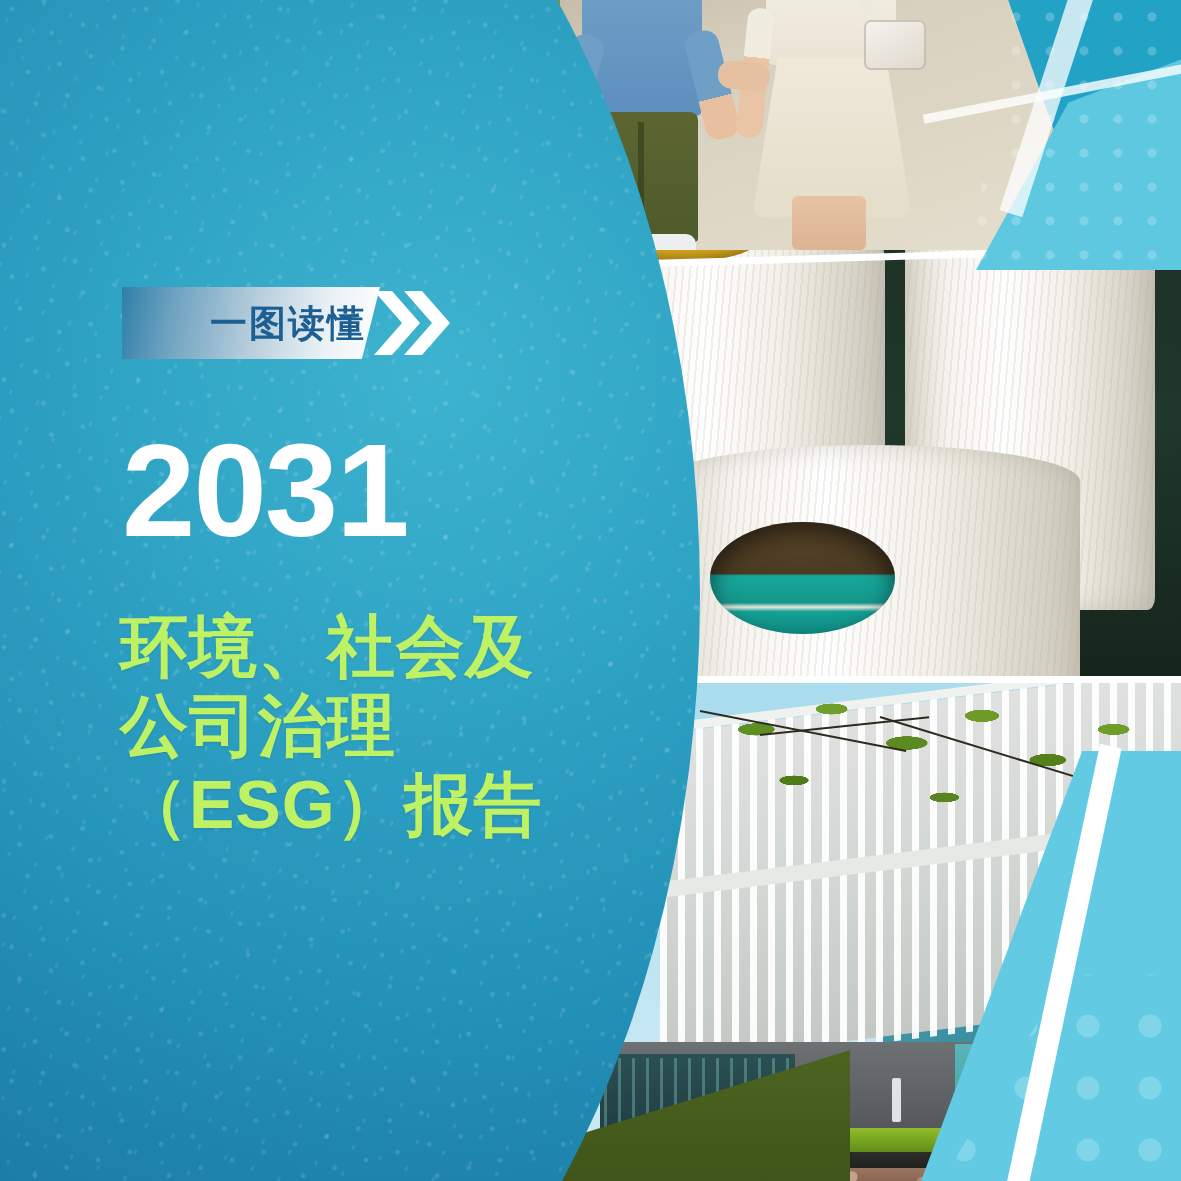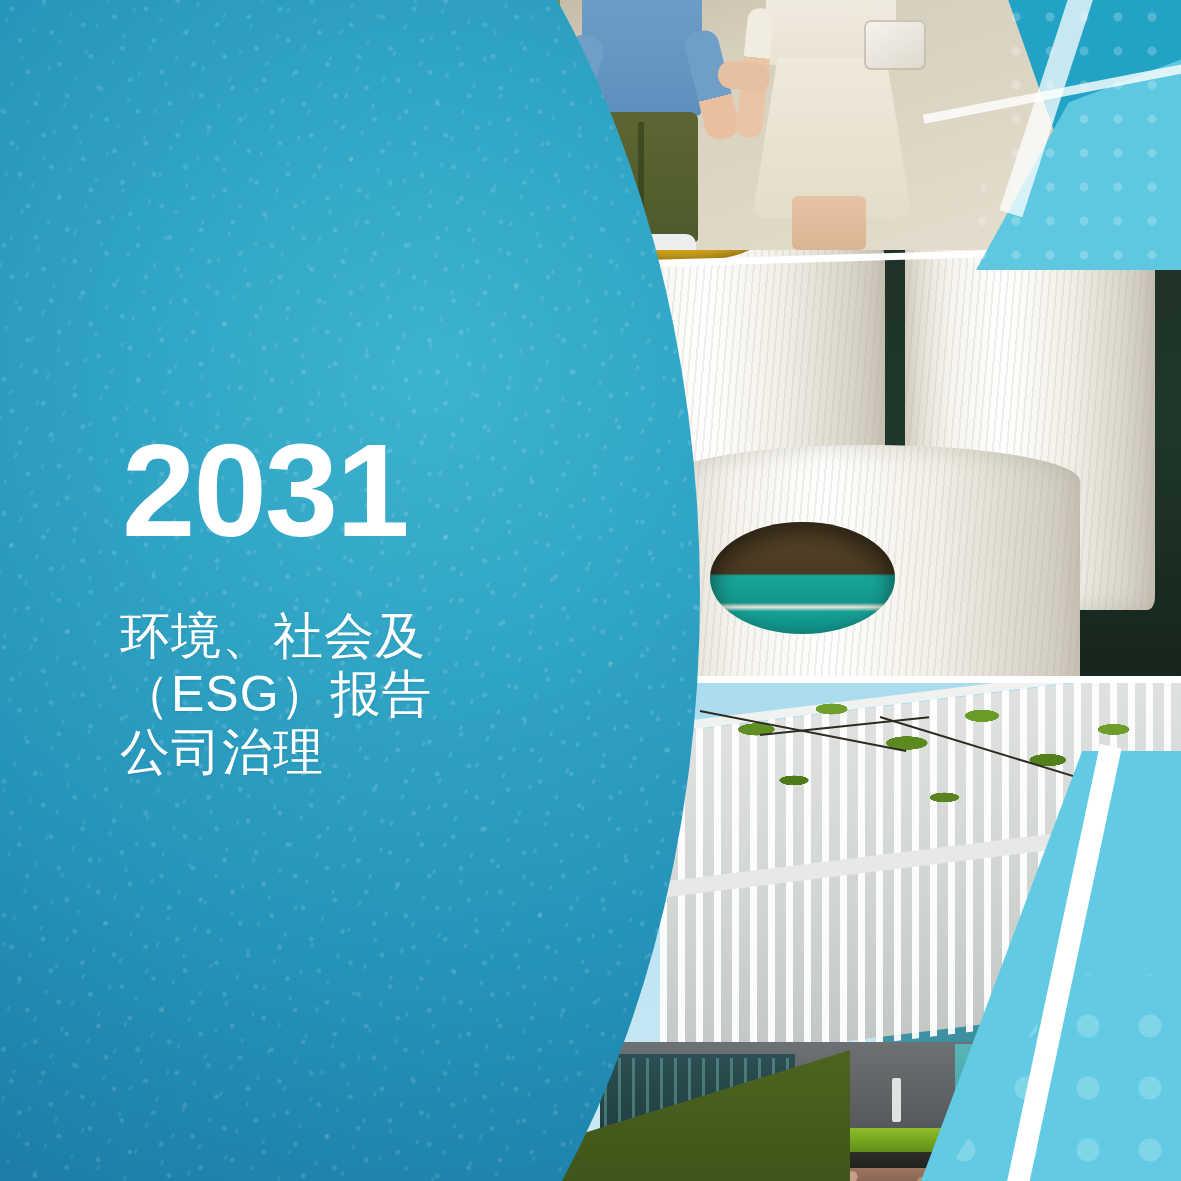--- a/index.html
+++ b/index.html
@@ -428,23 +428,23 @@
     font-size: 132px;
     font-weight: bold;
     color: #ffffff;
     letter-spacing: -2px;
     line-height: 1;
   }
 
   .title {
     position: absolute;
     left: 120px; top: 607px;
-    color: #ffffff;
-    font-size: 50px;
-    font-weight: normal;
+    color: #bef264;
+    font-size: 68px;
+    font-weight: bold;
     line-height: 1.16;
     letter-spacing: 1px;
     text-shadow: 0 1px 3px rgba(0,0,0,.10);
   }
   .title div { white-space: nowrap; }
 </style>
 </head>
 <body>
 
 <div id="poster">
@@ -531,23 +531,34 @@
   <div class="br-dots"></div>
   <div class="br-white"></div>
 
   <div class="arc-panel">
     <div class="arc-dots"></div>
     <div class="arc-dots2"></div>
   </div>
 
   <div class="content">
 
+    <div class="badge-wrap">
+      <div class="badge-band">
+        <span class="badge-text">一图读懂</span>
+      </div>
+      <div class="chev">
+        <svg width="76" height="72" viewBox="0 0 76 72" aria-hidden="true">
+          <polygon points="0,4 18,4 46,36 18,68 0,68 28,36" fill="#ffffff"></polygon>
+          <polygon points="30,4 48,4 76,36 48,68 30,68 58,36" fill="#ffffff"></polygon>
+        </svg>
+      </div>
+    </div>
 
     <div class="year">2031</div>
 
     <div class="title">
       <div>环境、社会及</div>
+      <div>公司治理</div>
       <div>（ESG）报告</div>
-      <div>公司治理</div>
     </div>
 
   </div>
 </div>
 
 </body></html>

